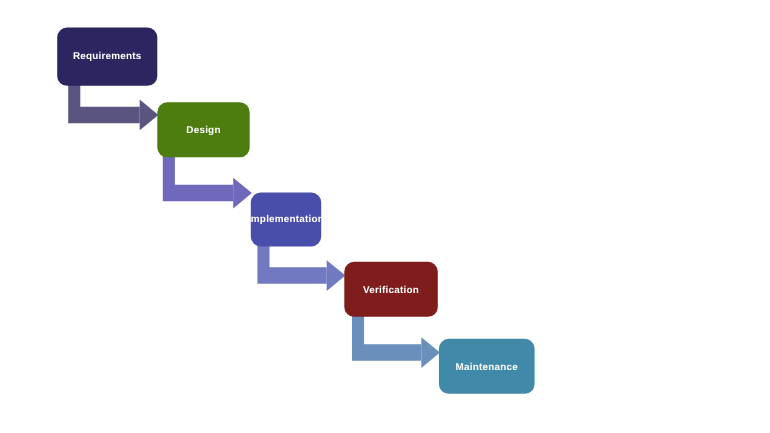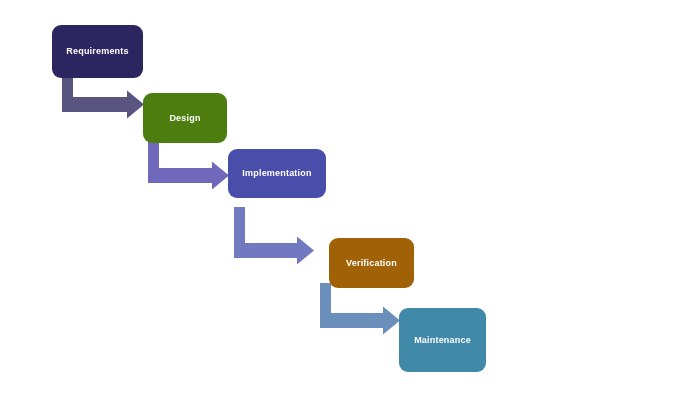--- a/index.html
+++ b/index.html
@@ -63,24 +63,24 @@
       </g>
     </svg>
 
   <div id="boxes">
       <div class="stage-box" style="left: 52px; top: 25px; width: 91px; height: 53px; background: rgb(43, 37, 96);">
         <span class="stage-label">Requirements</span>
       </div>
       <div class="stage-box" style="left: 143px; top: 93px; width: 84px; height: 50px; background: #4d7c0f;">
         <span class="stage-label">Design</span>
       </div>
-      <div class="stage-box" style="left: 228px; top: 149px; width: 98px; height: 49px; background: rgb(74, 78, 171);">
+      <div class="stage-box" style="left: 228px; top: 175px; width: 64px; height: 49px; background: rgb(74, 78, 171);">
         <span class="stage-label">Implementation</span>
       </div>
-      <div class="stage-box" style="left: 313px; top: 238px; width: 85px; height: 50px; background: #a16207; margin-left: 16px;">
+      <div class="stage-box" style="left: 313px; top: 238px; width: 85px; height: 50px; background: #7f1d1d;">
         <span class="stage-label">Verification</span>
       </div>
-      <div class="stage-box" style="left: 399px; top: 308px; width: 87px; height: 64px; background: rgb(65, 137, 168);">
+      <div class="stage-box" style="left: 399px; top: 308px; width: 87px; height: 50px; background: rgb(65, 137, 168);">
         <span class="stage-label">Maintenance</span>
       </div>
     </div>
 
 </div>
 
 </body></html>

